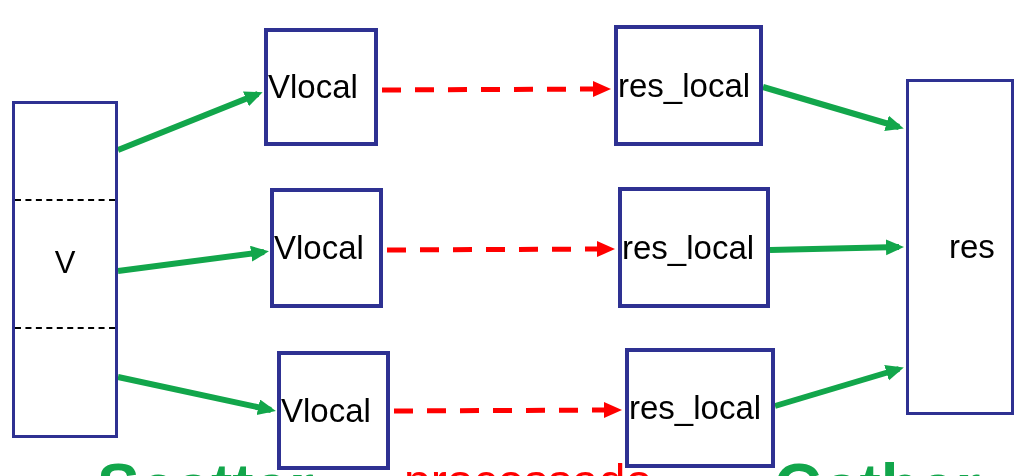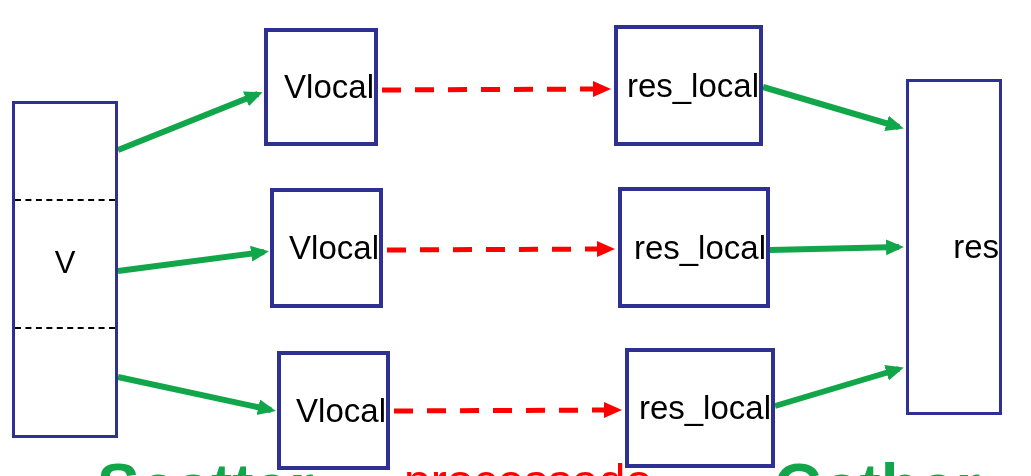--- a/index.html
+++ b/index.html
@@ -11,21 +11,21 @@
     background: #ffffff;
     font-family: "Liberation Sans", sans-serif;
   }
   .node {
     position: absolute;
     box-sizing: border-box;
     background: #ffffff;
     border: 4px solid var(--box-border);
     display: flex;
     align-items: center;
-    justify-content: flex-end;
+    justify-content: flex-start;
     color: #000000;
     font-size: 33px;
   }
   .node.tall { border-width: 3px; }
   .divider {
     position: absolute;
     left: 0;
     width: 100%;
     height: 0;
     border-top: 2px dashed var(--divider);
@@ -104,21 +104,21 @@
   <div class="node" style="left:614px; top:25px; width:149px; height:121px;">
     <span>res_local</span>
   </div>
   <div class="node" style="left:618px; top:187px; width:152px; height:121px;">
     <span>res_local</span>
   </div>
   <div class="node" style="left:625px; top:348px; width:150px; height:120px;">
     <span>res_local</span>
   </div>
 
-  <div class="node tall" style="left:906px; top:79px; width:96px; height:336px;">
+  <div class="node tall" style="left:906px; top:79px; width:108px; height:336px;padding-left:40px;">
     <span>res</span>
   </div>
 
   <span class="caption green" style="left:97px;">Scatter</span>
   <span class="caption red" style="left:404px;">processado</span>
   <span class="caption green" style="left:774px;">Gather</span>
 
 </div>
 
 </body></html>

